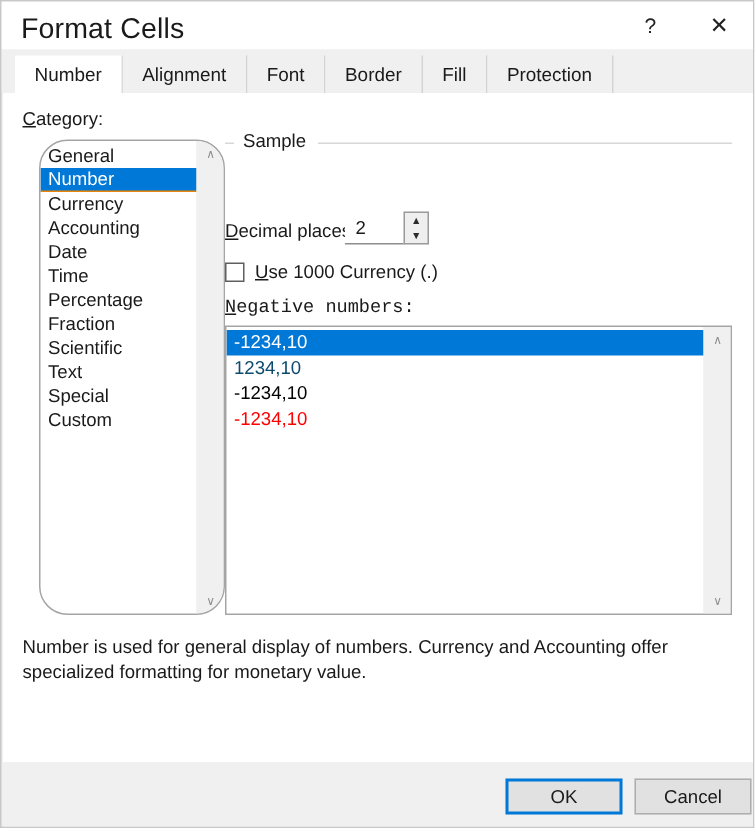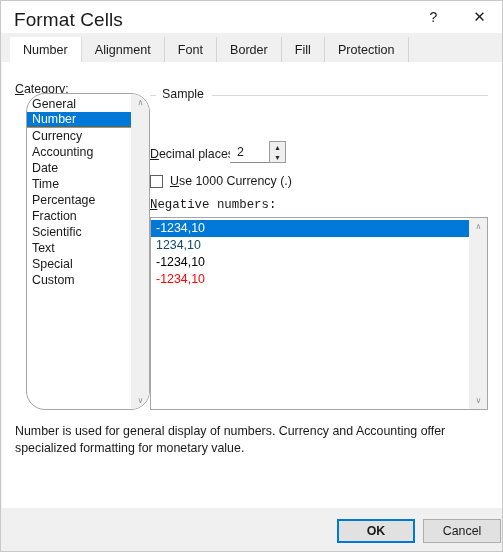--- a/index.html
+++ b/index.html
@@ -105,21 +105,21 @@
   .label {
     position: absolute;
     font-size: 12.4px;
     color: #1a1a1a;
     white-space: nowrap;
     user-select: none;
   }
   .label u { text-decoration: underline; }
 
   
-  .lbl-category { left: 13px; top: 20px; }
+  .lbl-category { left: 13px; top: 10px; }
 
   .listbox {
     position: absolute;
     box-sizing: border-box;
     background: #ffffff;
     border: 1px solid #a5a5a5;
     overflow: hidden;
   }
   .list-category {
     left: 24px;
@@ -354,21 +354,21 @@
     display: flex;
     align-items: center;
     justify-content: center;
     cursor: default;
     user-select: none;
   }
   .dlgbtn.default {
     border: 2px solid #0078d7;
     background: #e1e1e1;
   }
-  .btn-ok { left: 335px; font-weight: bold; }
+  .btn-ok { left: 335px; }
   .btn-cancel { left: 421px; }
 </style>
 </head>
 <body>
 
 <div class="dialog">
 
   <div class="titlebar">
     <div class="title-text">Format Cells</div>
     <div class="title-btn btn-help">?</div>

